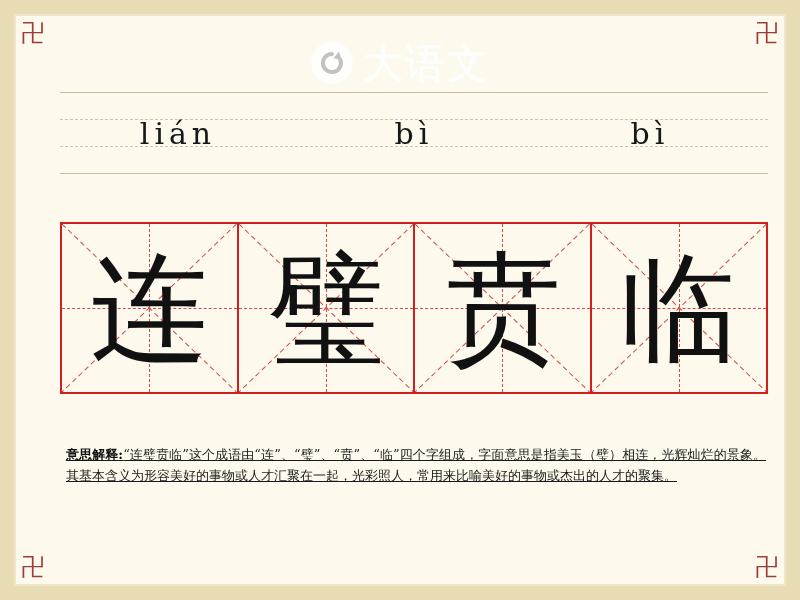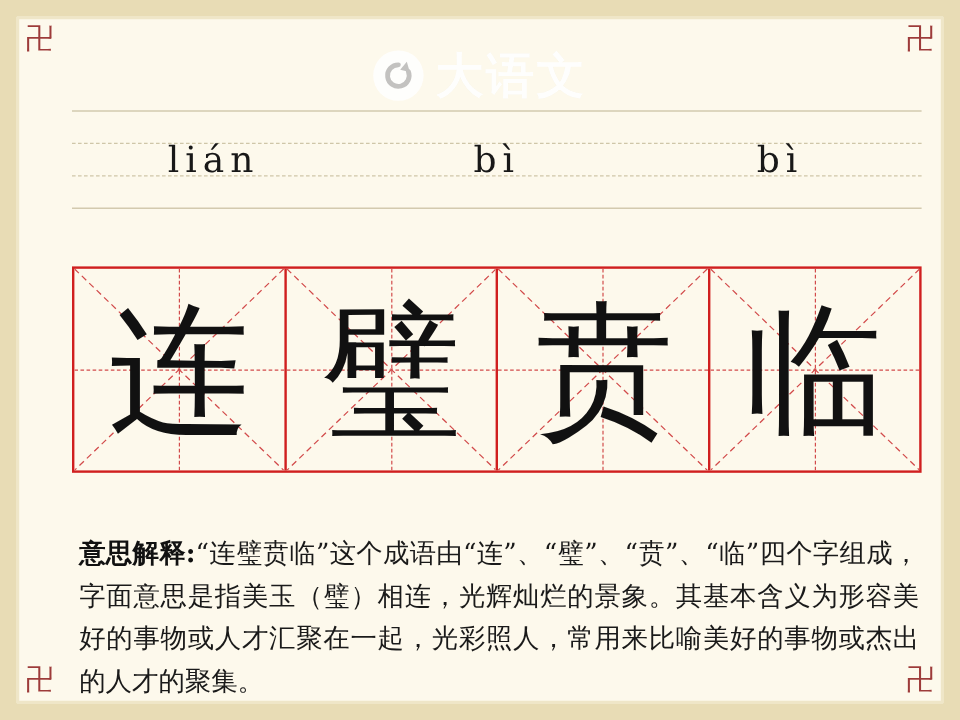--- a/index.html
+++ b/index.html
@@ -173,24 +173,25 @@
     font-weight: 500;
   }
 
   
   .explain {
     position: absolute;
     top: 430px;
     left: 52px;
     width: 700px;
     font-family: "DejaVu Serif", serif;
-    font-size: 22px;
+    font-size: 13px;
     line-height: 1.62;
     color: #1a1a1a;
     text-align: justify;
+    text-decoration: underline;
   }
   .explain .label {
     font-weight: bold;
     color: #111;
   }
 </style>
 </head>
 <body>
 
 <div class="page">

